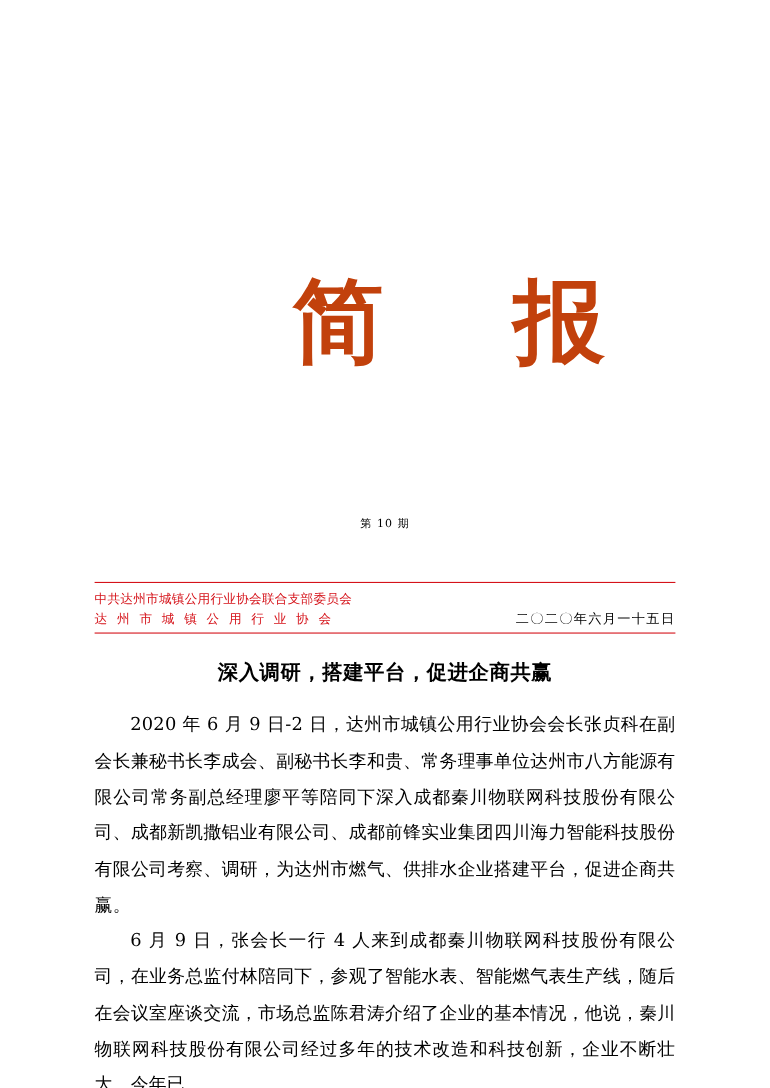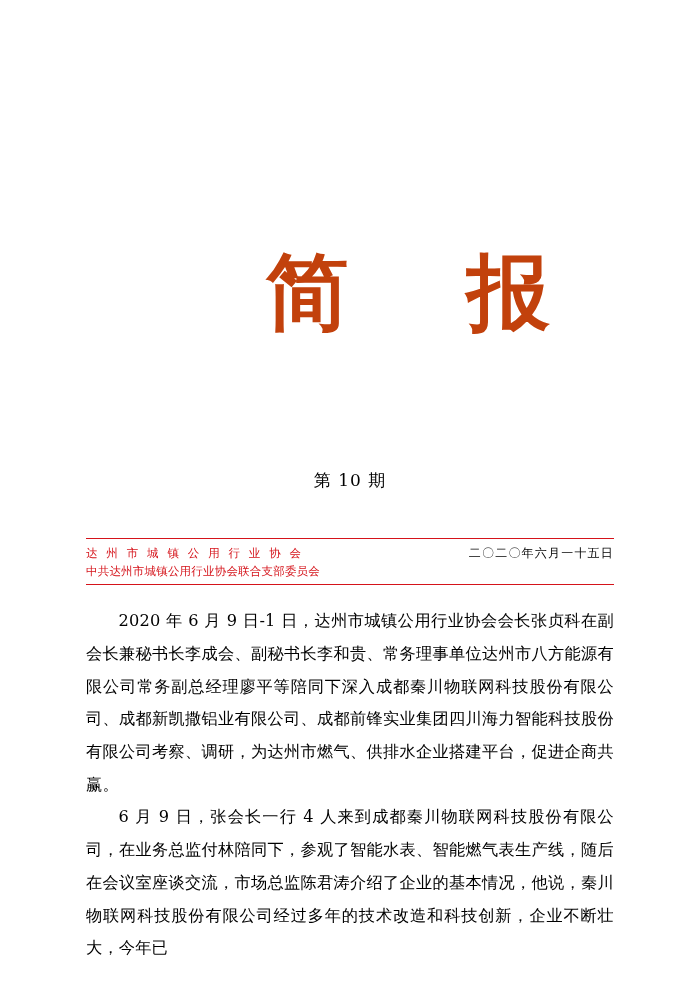--- a/index.html
+++ b/index.html
@@ -37,21 +37,21 @@
     white-space: pre;
   }
   .masthead .gap {
     display: inline-block;
     width: 118px;
   }
 
   .issue {
     margin-top: 52px;
     text-align: center;
-    font-size: 17px;
+    font-size: 10px;
     letter-spacing: 1px;
     color: #000;
   }
 
   
   .org-block {
     margin-top: 46px;
     position: relative;
   }
   .rule-top {
@@ -124,29 +124,30 @@
   <div class="masthead">
     <span>简</span><span class="gap"></span><span>报</span>
   </div>
 
   <div class="issue">第 10 期</div>
 
   <div class="org-block">
     <div class="rule-top"></div>
     <div class="org-lines">
       <div class="org-row">
+        <span class="left">中共达州市城镇公用行业协会联合支部委员会</span>
+      </div>
+      <div class="org-row">
         <span class="left spaced">达 州 市 城 镇 公 用 行 业 协 会</span>
         <span class="right">二〇二〇年六月一十五日</span>
-      </div>
-      <div class="org-row">
-        <span class="left">中共达州市城镇公用行业协会联合支部委员会</span>
       </div>
     </div>
     <div class="rule-bottom"></div>
   </div>
 
+  <div class="headline">深入调研，搭建平台，促进企商共赢</div>
 
   <div class="body-text">
-    <p class="para">2020 年 6 月 9 日-1 日，达州市城镇公用行业协会会长张贞科在副会长兼秘书长李成会、副秘书长李和贵、常务理事单位达州市八方能源有限公司常务副总经理廖平等陪同下深入成都秦川物联网科技股份有限公司、成都新凯撒铝业有限公司、成都前锋实业集团四川海力智能科技股份有限公司考察、调研，为达州市燃气、供排水企业搭建平台，促进企商共赢。</p>
+    <p class="para">2020 年 6 月 9 日-2 日，达州市城镇公用行业协会会长张贞科在副会长兼秘书长李成会、副秘书长李和贵、常务理事单位达州市八方能源有限公司常务副总经理廖平等陪同下深入成都秦川物联网科技股份有限公司、成都新凯撒铝业有限公司、成都前锋实业集团四川海力智能科技股份有限公司考察、调研，为达州市燃气、供排水企业搭建平台，促进企商共赢。</p>
     <p class="para">6 月 9 日，张会长一行 4 人来到成都秦川物联网科技股份有限公司，在业务总监付林陪同下，参观了智能水表、智能燃气表生产线，随后在会议室座谈交流，市场总监陈君涛介绍了企业的基本情况，他说，秦川物联网科技股份有限公司经过多年的技术改造和科技创新，企业不断壮大，今年已</p>
   </div>
 
 </div>
 
 </body></html>

